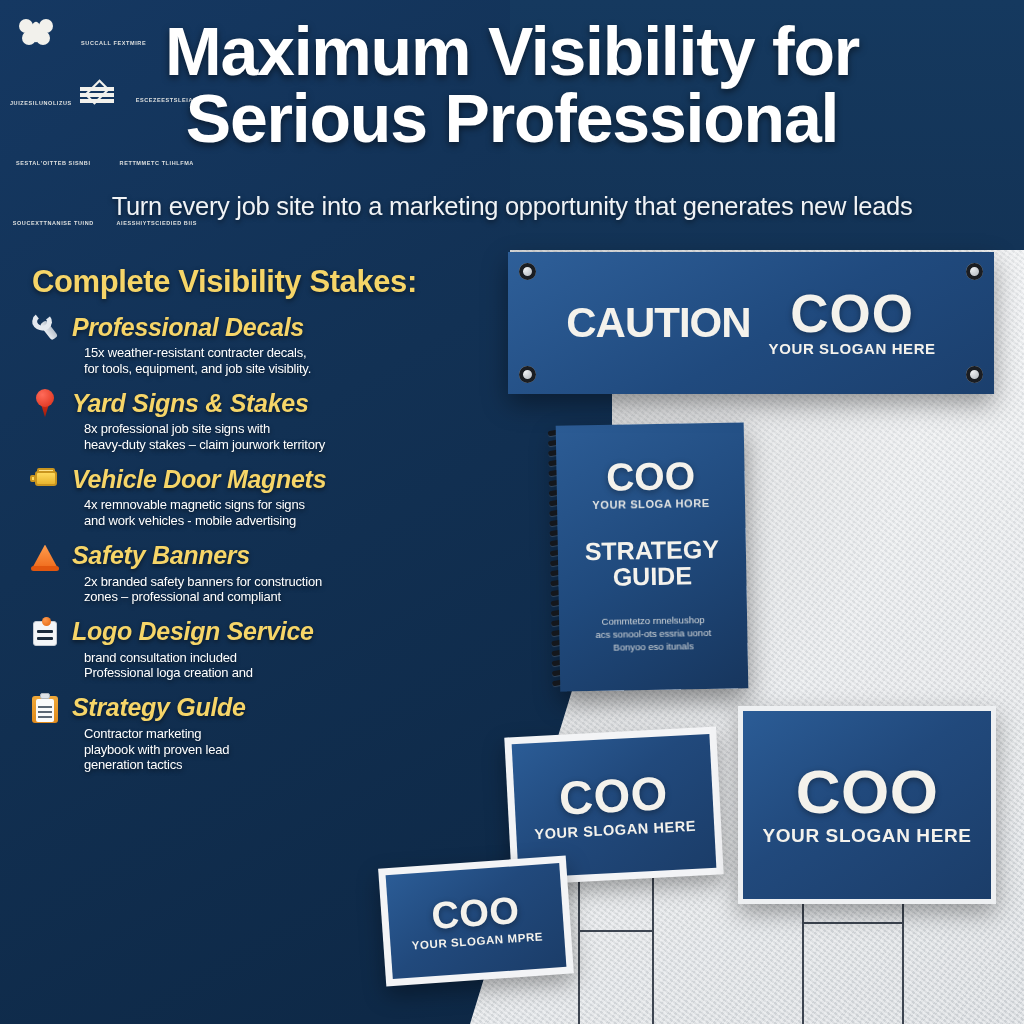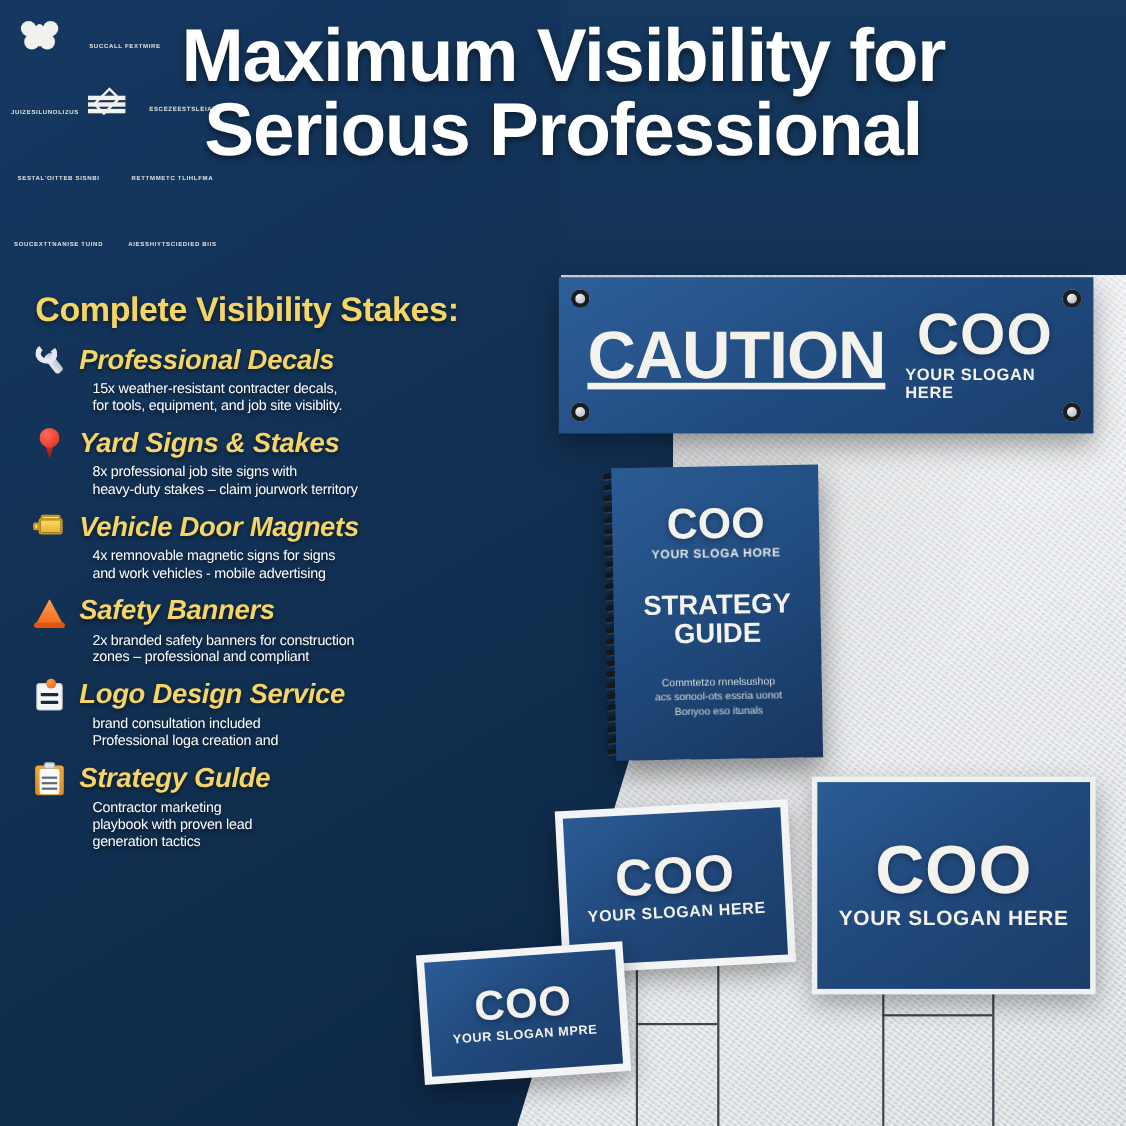--- a/index.html
+++ b/index.html
@@ -173,21 +173,21 @@
 
   
   #banner {
     left:508px; top:252px; width:486px; height:142px; z-index:25;
     box-shadow:0 10px 24px rgba(0,0,0,.38);
   }
   #banner .sign-face {
     background:linear-gradient(150deg,#2e5f99,#204a7e 55%,#1b3f6d);
     flex-direction:row; justify-content:center; gap:18px; padding:0 26px;
   }
-  #banner .caution { font-size:61px; font-weight:bold; letter-spacing:-1px;text-decoration:underline; }
+  #banner .caution { font-size:42px; font-weight:bold; letter-spacing:-1px; }
   #banner .blk { display:flex; flex-direction:column; align-items:center; }
   #banner .blk .brand { font-size:53px; letter-spacing:1px; }
   #banner .blk .slogan { font-size:15px; margin-top:1px; }
   .grommet {
     position:absolute; width:17px; height:17px; border-radius:50%;
     background:radial-gradient(circle at 35% 32%,#f1f3f5,#8e969f);
     box-shadow:inset 0 0 0 4px #1a1d22;
   }
   .g-tl{left:11px;top:11px;} .g-tr{right:11px;top:11px;}
   .g-bl{left:11px;bottom:11px;} .g-br{right:11px;bottom:11px;}
@@ -464,20 +464,21 @@
       <span class="brand">COO</span>
       <span class="slogan">YOUR SLOGAN MPRE</span>
     </div>
       </div>
   </div>
 
   <div class="headline">
     <span>Maximum Visibility for</span>
     <span class="l2">Serious Professional</span>
   </div>
+  <div class="subhead">Turn every job site into a marketing opportunity that generates new leads</div>
 
   <div class="pkg-title">Complete Visibility Stakes:</div>
 
   <div class="features">
 
     <div class="feat">
       <div class="feat-head">
         <span class="feat-ico ic-wrench">
           <span class="handle"></span>
             <span class="head"></span>

